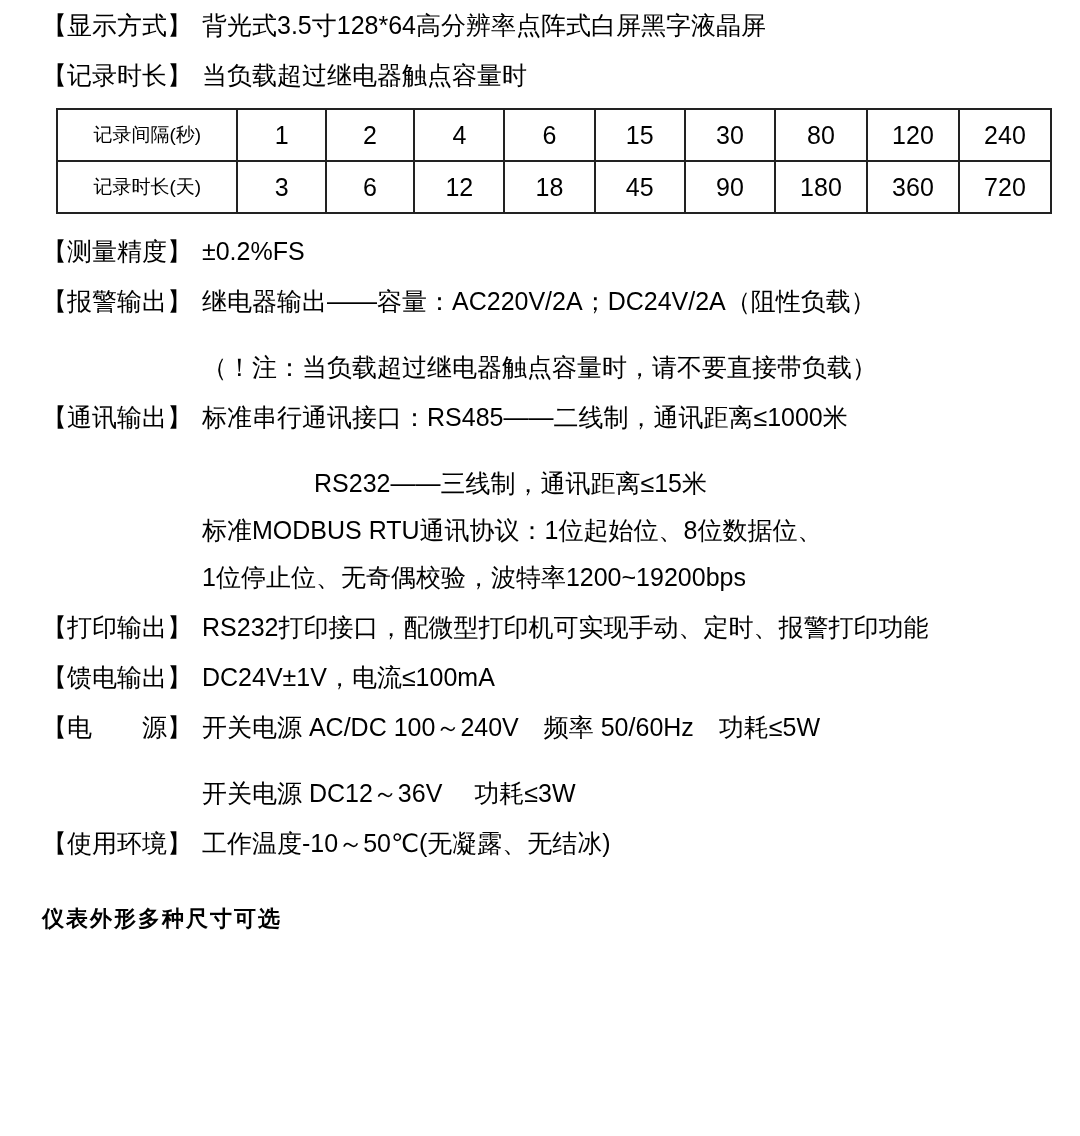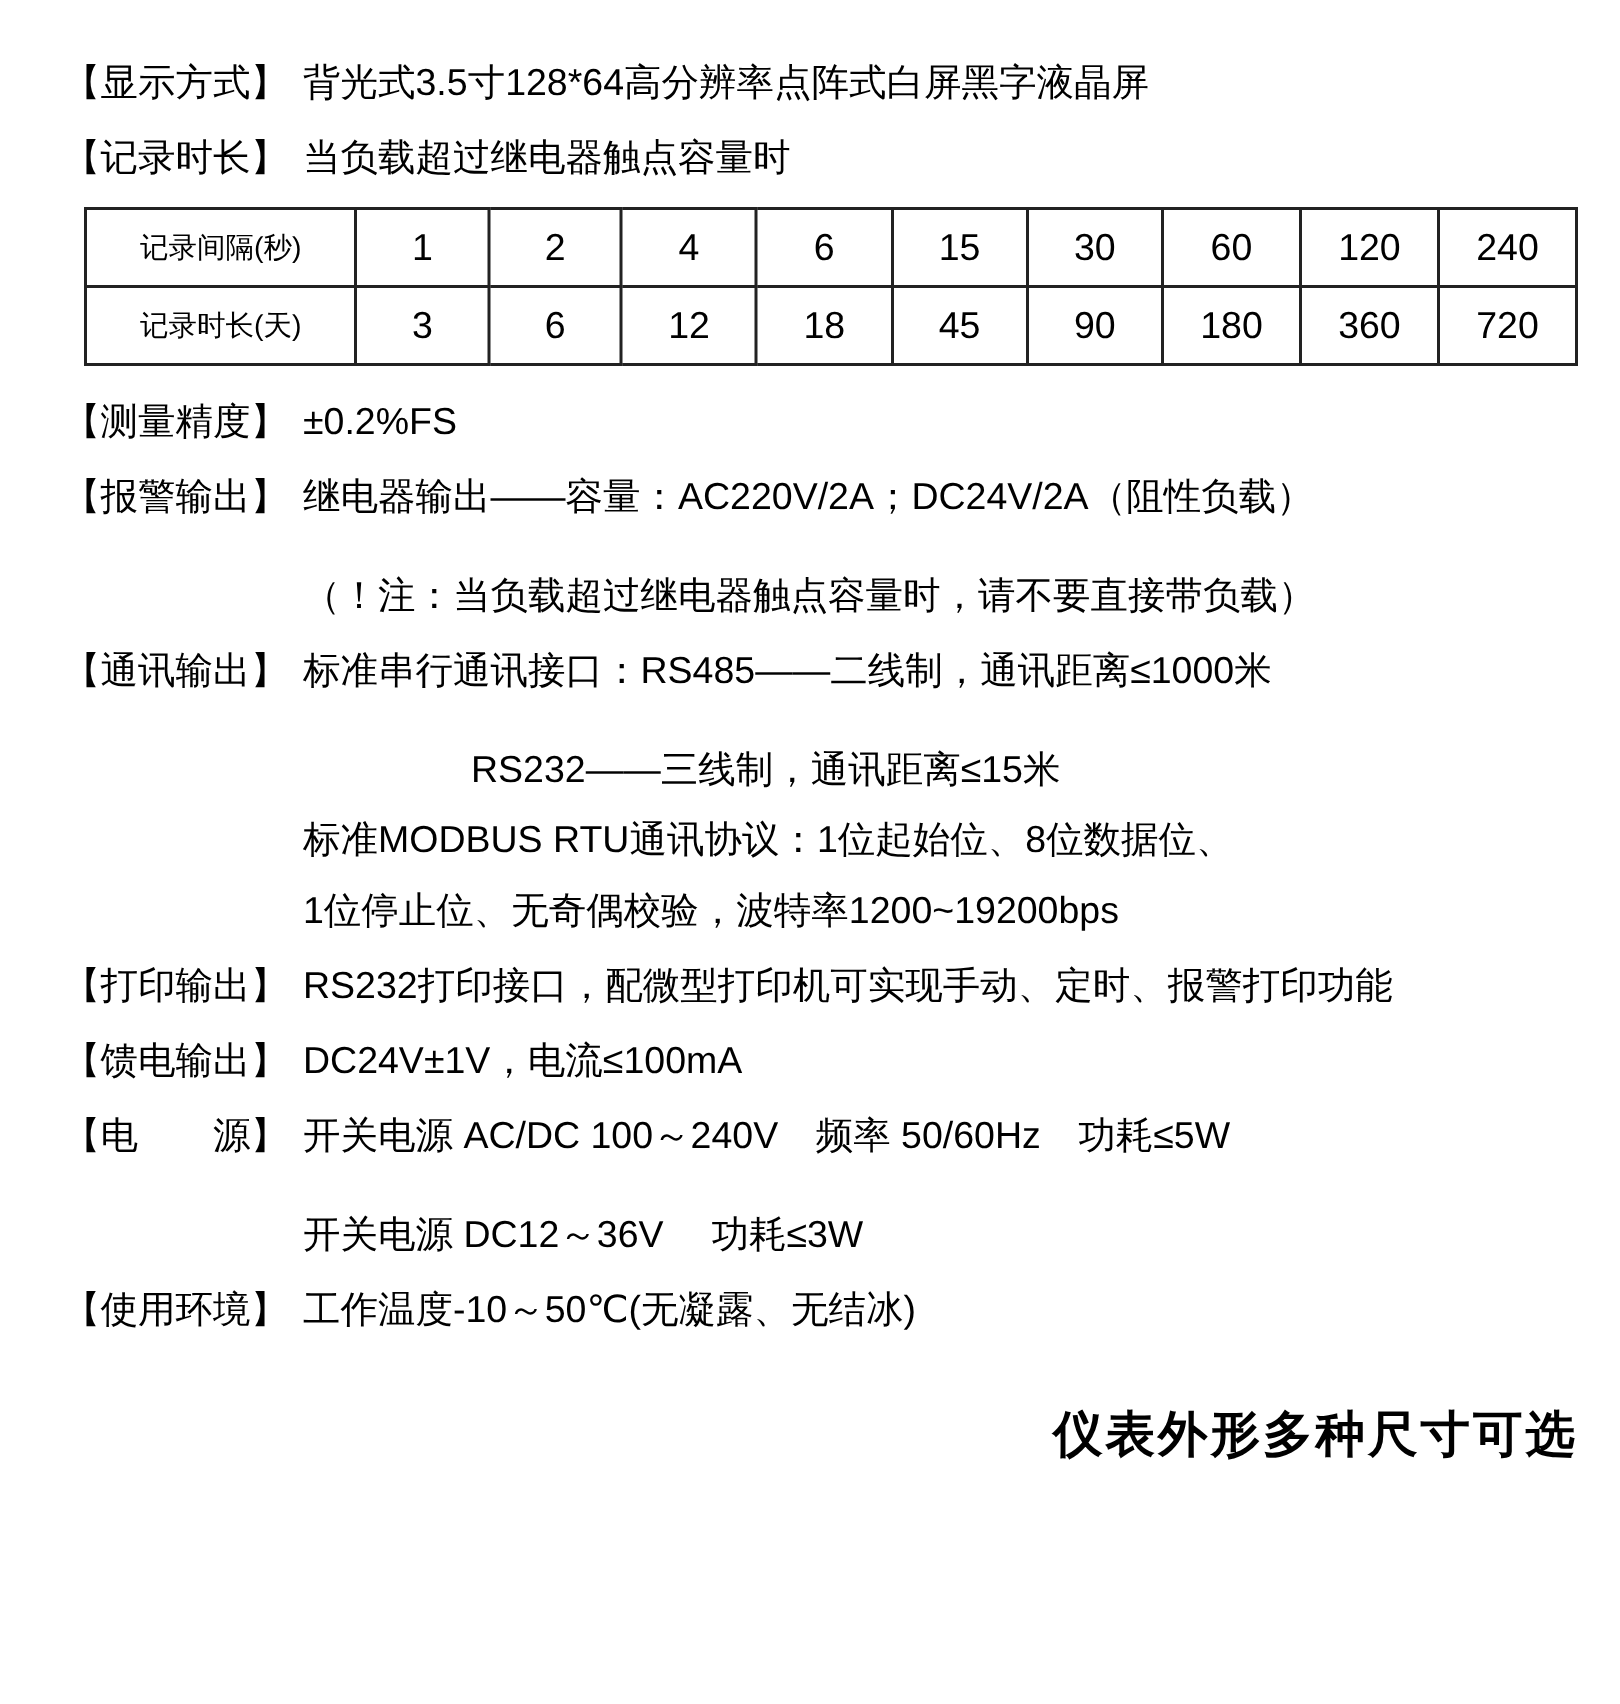--- a/index.html
+++ b/index.html
@@ -9,21 +9,21 @@
   }
   body {
     width: 1080px;
     height: 1136px;
     font-family: "Liberation Sans", "DejaVu Sans", sans-serif;
     color: #000000;
     position: relative;
     overflow: hidden;
   }
   .page {
-    padding: 38px 28px 0 42px;
+    padding: 8px 28px 0 42px;
     box-sizing: border-box;
     width: 1080px;
   }
   .row {
     display: flex;
     align-items: flex-start;
     margin-bottom: 16px;
   }
   .label {
     flex: 0 0 auto;
@@ -70,22 +70,22 @@
   table.rec-table th.head-cell {
     width: 182px;
     font-size: 19px;
     padding-left: 8px;
     padding-right: 8px;
   }
   table.rec-table td.data-cell {
     width: 88px;
   }
   .footer-title {
-    text-align: right;
-    font-size: 33px;
+    text-align: left;
+    font-size: 22px;
     font-weight: bold;
     margin-top: 44px;
     letter-spacing: 2px;
   }
 </style>
 </head>
 <body>
 
 <div class="page">
 
@@ -103,21 +103,21 @@
     <table class="rec-table">
       <tbody>
           <tr>
         <th class="head-cell">记录间隔(秒)</th>
         <td class="data-cell">1</td>
         <td class="data-cell">2</td>
         <td class="data-cell">4</td>
         <td class="data-cell">6</td>
         <td class="data-cell">15</td>
         <td class="data-cell">30</td>
-        <td class="data-cell">60</td>
+        <td class="data-cell">80</td>
         <td class="data-cell">120</td>
         <td class="data-cell">240</td>
       </tr>
       <tr>
         <th class="head-cell">记录时长(天)</th>
         <td class="data-cell">3</td>
         <td class="data-cell">6</td>
         <td class="data-cell">12</td>
         <td class="data-cell">18</td>
         <td class="data-cell">45</td>

